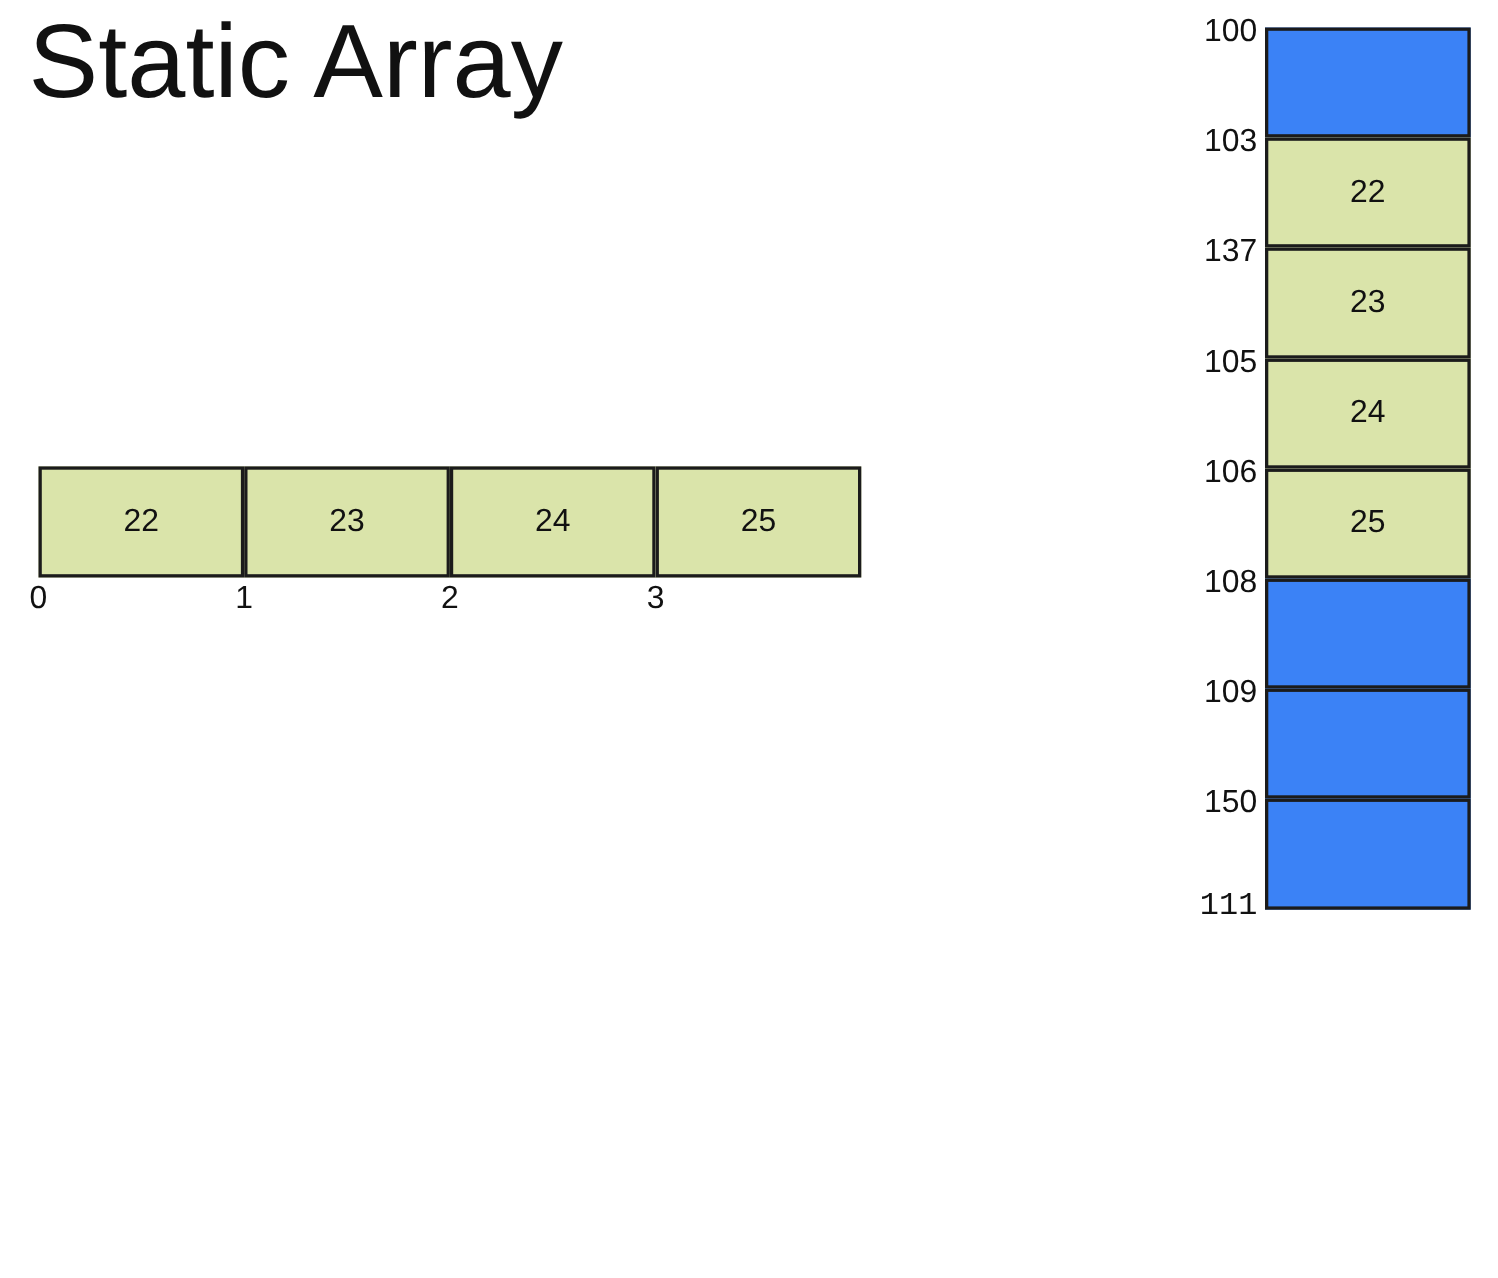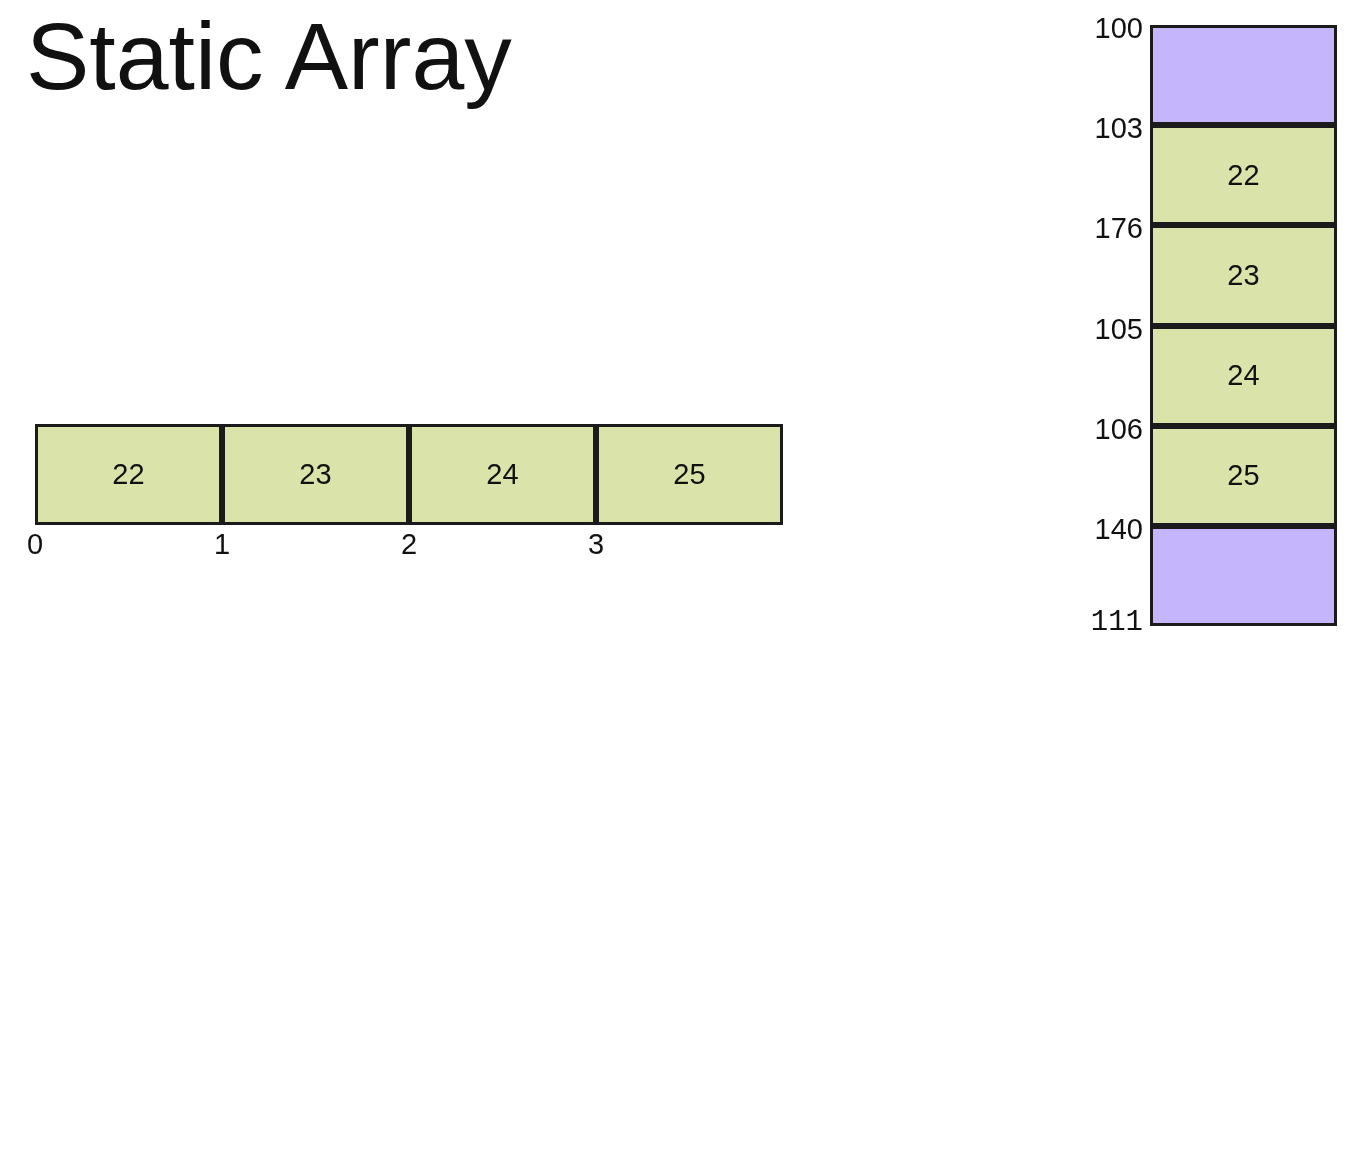--- a/index.html
+++ b/index.html
@@ -68,21 +68,21 @@
     left: 1150px;
     top: 25px;
     width: 187px;
   }
   .mrow {
     box-sizing: border-box;
     position: relative;
     width: 187px;
     height: 100.2px;
     border: 3px solid #1b1b1b;
-    background: #c4b5fd;
+    background: #3b82f6;
     display: flex;
     align-items: center;
     justify-content: center;
     font-size: 29px;
   }
   .mrow.filled {
     background: #dae4aa;
     justify-content: center;
   }
   .addr {
@@ -138,38 +138,46 @@
     </div>
 
 
 
     <div class="mrow filled">
       <span class="addr">103</span>
       <span>22</span>
     </div>
 
     <div class="mrow filled">
-      <span class="addr">176</span>
+      <span class="addr">137</span>
       <span>23</span>
     </div>
 
     <div class="mrow filled">
       <span class="addr">105</span>
       <span>24</span>
     </div>
 
     <div class="mrow filled">
       <span class="addr">106</span>
       <span>25</span>
     </div>
 
 
-
+    <div class="mrow">
+      <span class="addr">108</span>
+      <span></span>
+    </div>
 
     <div class="mrow">
-      <span class="addr">140</span>
+      <span class="addr">109</span>
+      <span></span>
+    </div>
+
+    <div class="mrow">
+      <span class="addr">150</span>
       <span></span>
       <span class="addr end">111</span>
     </div>
 
   </div>
 
 </div>
 
 </body></html>

